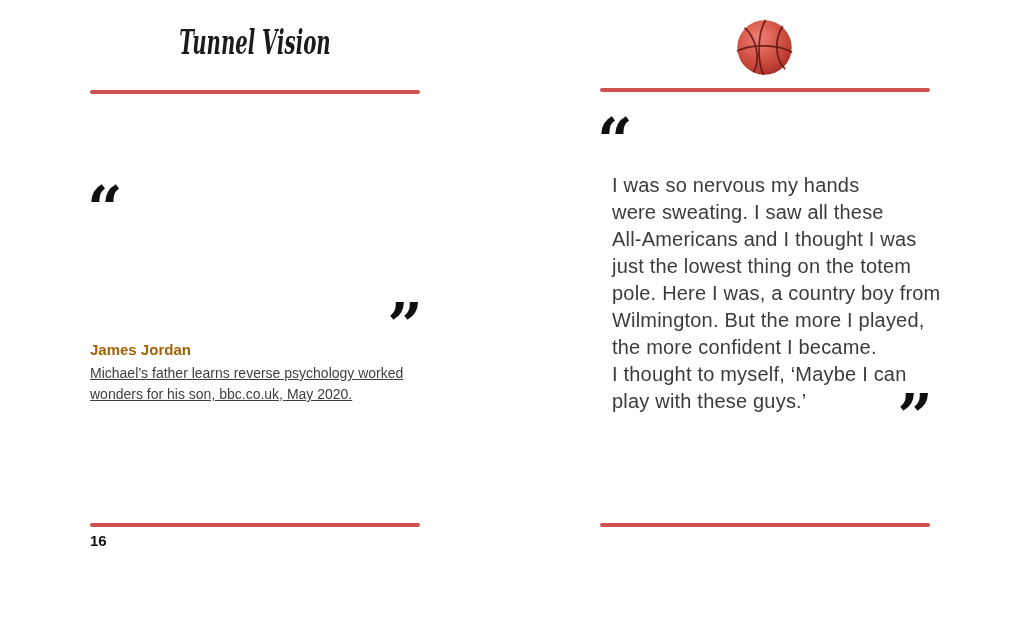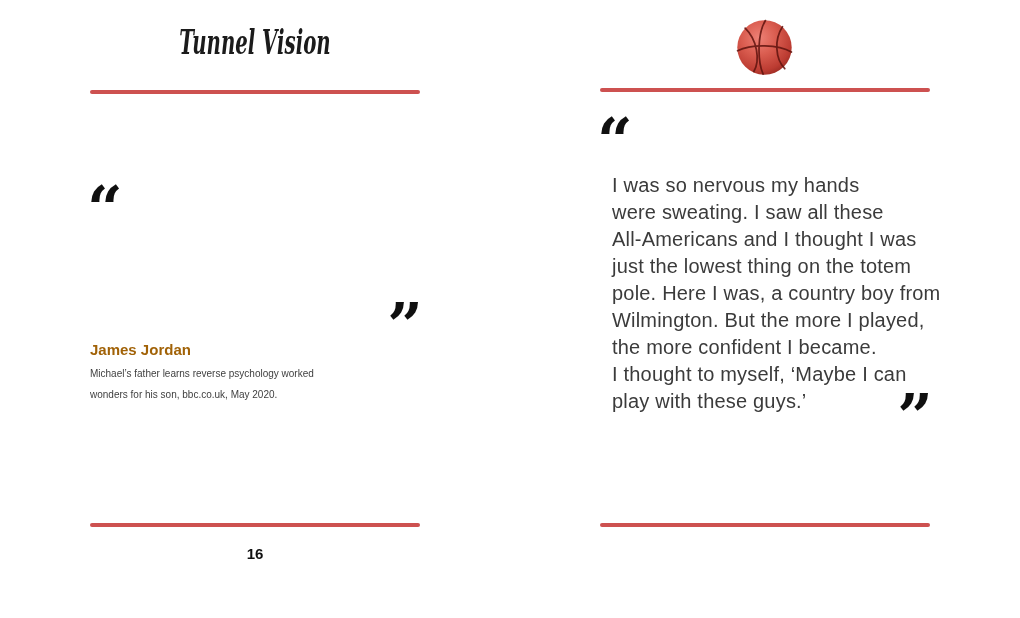--- a/index.html
+++ b/index.html
@@ -65,30 +65,31 @@
   .left .quote{top:230px;}
   .right .quote{top:160px;}
 
   .attribution{
     position:absolute;top:341px;left:0;
     font-size:15px;font-weight:bold;color:#a16207;
   }
 
   .caption{
     position:absolute;left:0;width:362px;margin:0;
-    font-size:10px;line-height:21px;
+    font-size:14px;line-height:21px;
     color:var(--caption-text);
     white-space:pre-line;
+    text-decoration:underline;
   }
   .left .caption{top:363px;}
   .right .caption{top:432px;}
 
   .pagenum{
-    position:absolute;top:545px;left:0;width:100%;
-    text-align:center;font-size:15px;font-weight:bold;color:#101010;
+    position:absolute;top:532px;left:0;width:100%;
+    font-size:15px;font-weight:bold;color:#101010;
   }
 
   .basketball{
     position:absolute;top:18px;left:50%;margin-left:-30px;
     width:59px;height:59px;
   }
   .basketball svg{display:block;width:100%;height:100%;}
 </style>
 </head>
 <body>

